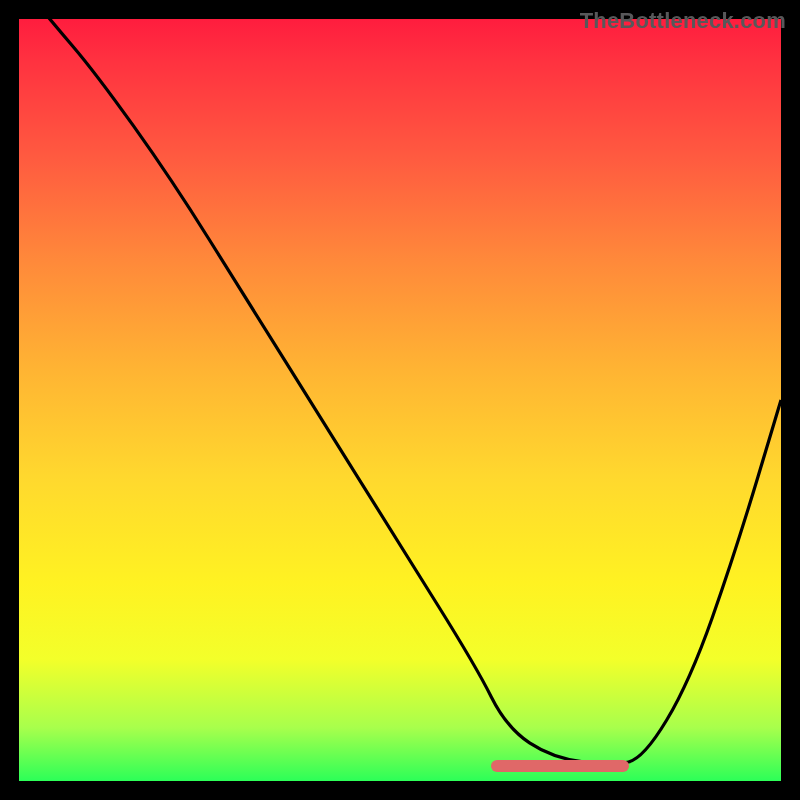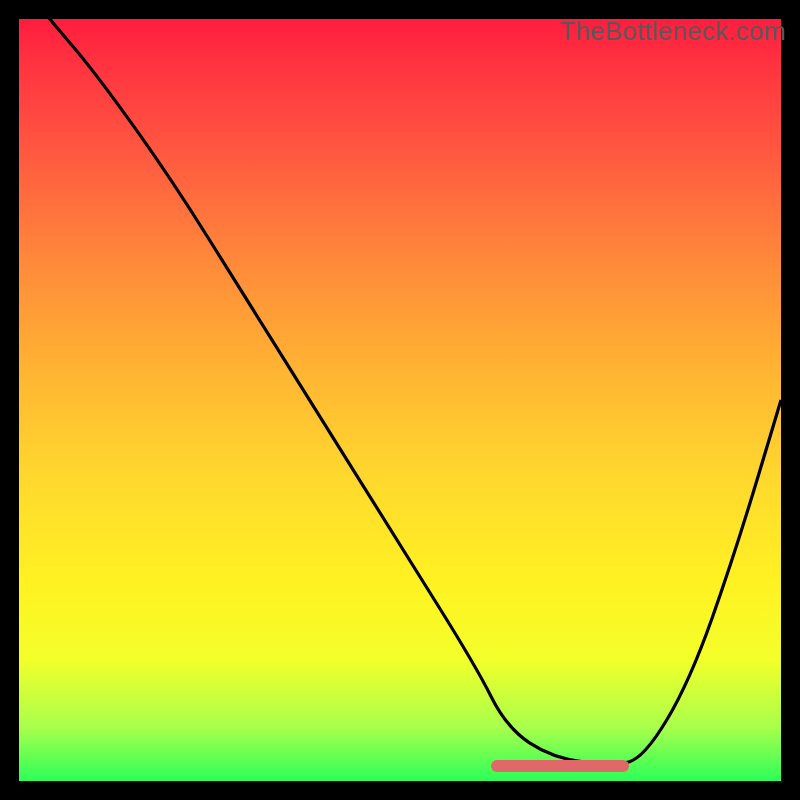--- a/index.html
+++ b/index.html
@@ -24,25 +24,25 @@
       #ffb433 46%,
       #ffd82e 60%,
       #fff222 74%,
       #f3ff2a 84%,
       #a8ff4c 93%,
       #2cff58 100%
     );
   }
   .watermark {
     position: absolute;
-    top: 16px;
+    top: 8px;
     right: 14px;
     font-family: Arial, Helvetica, sans-serif;
-    font-size: 26px;
-    font-weight: normal;
+    font-size: 22px;
+    font-weight: bold;
     color: #58585a;
     letter-spacing: 0.2px;
   }
   svg.curve {
     position: absolute;
     left: 0;
     top: 0;
     width: 762px;
     height: 762px;
     overflow: visible;

